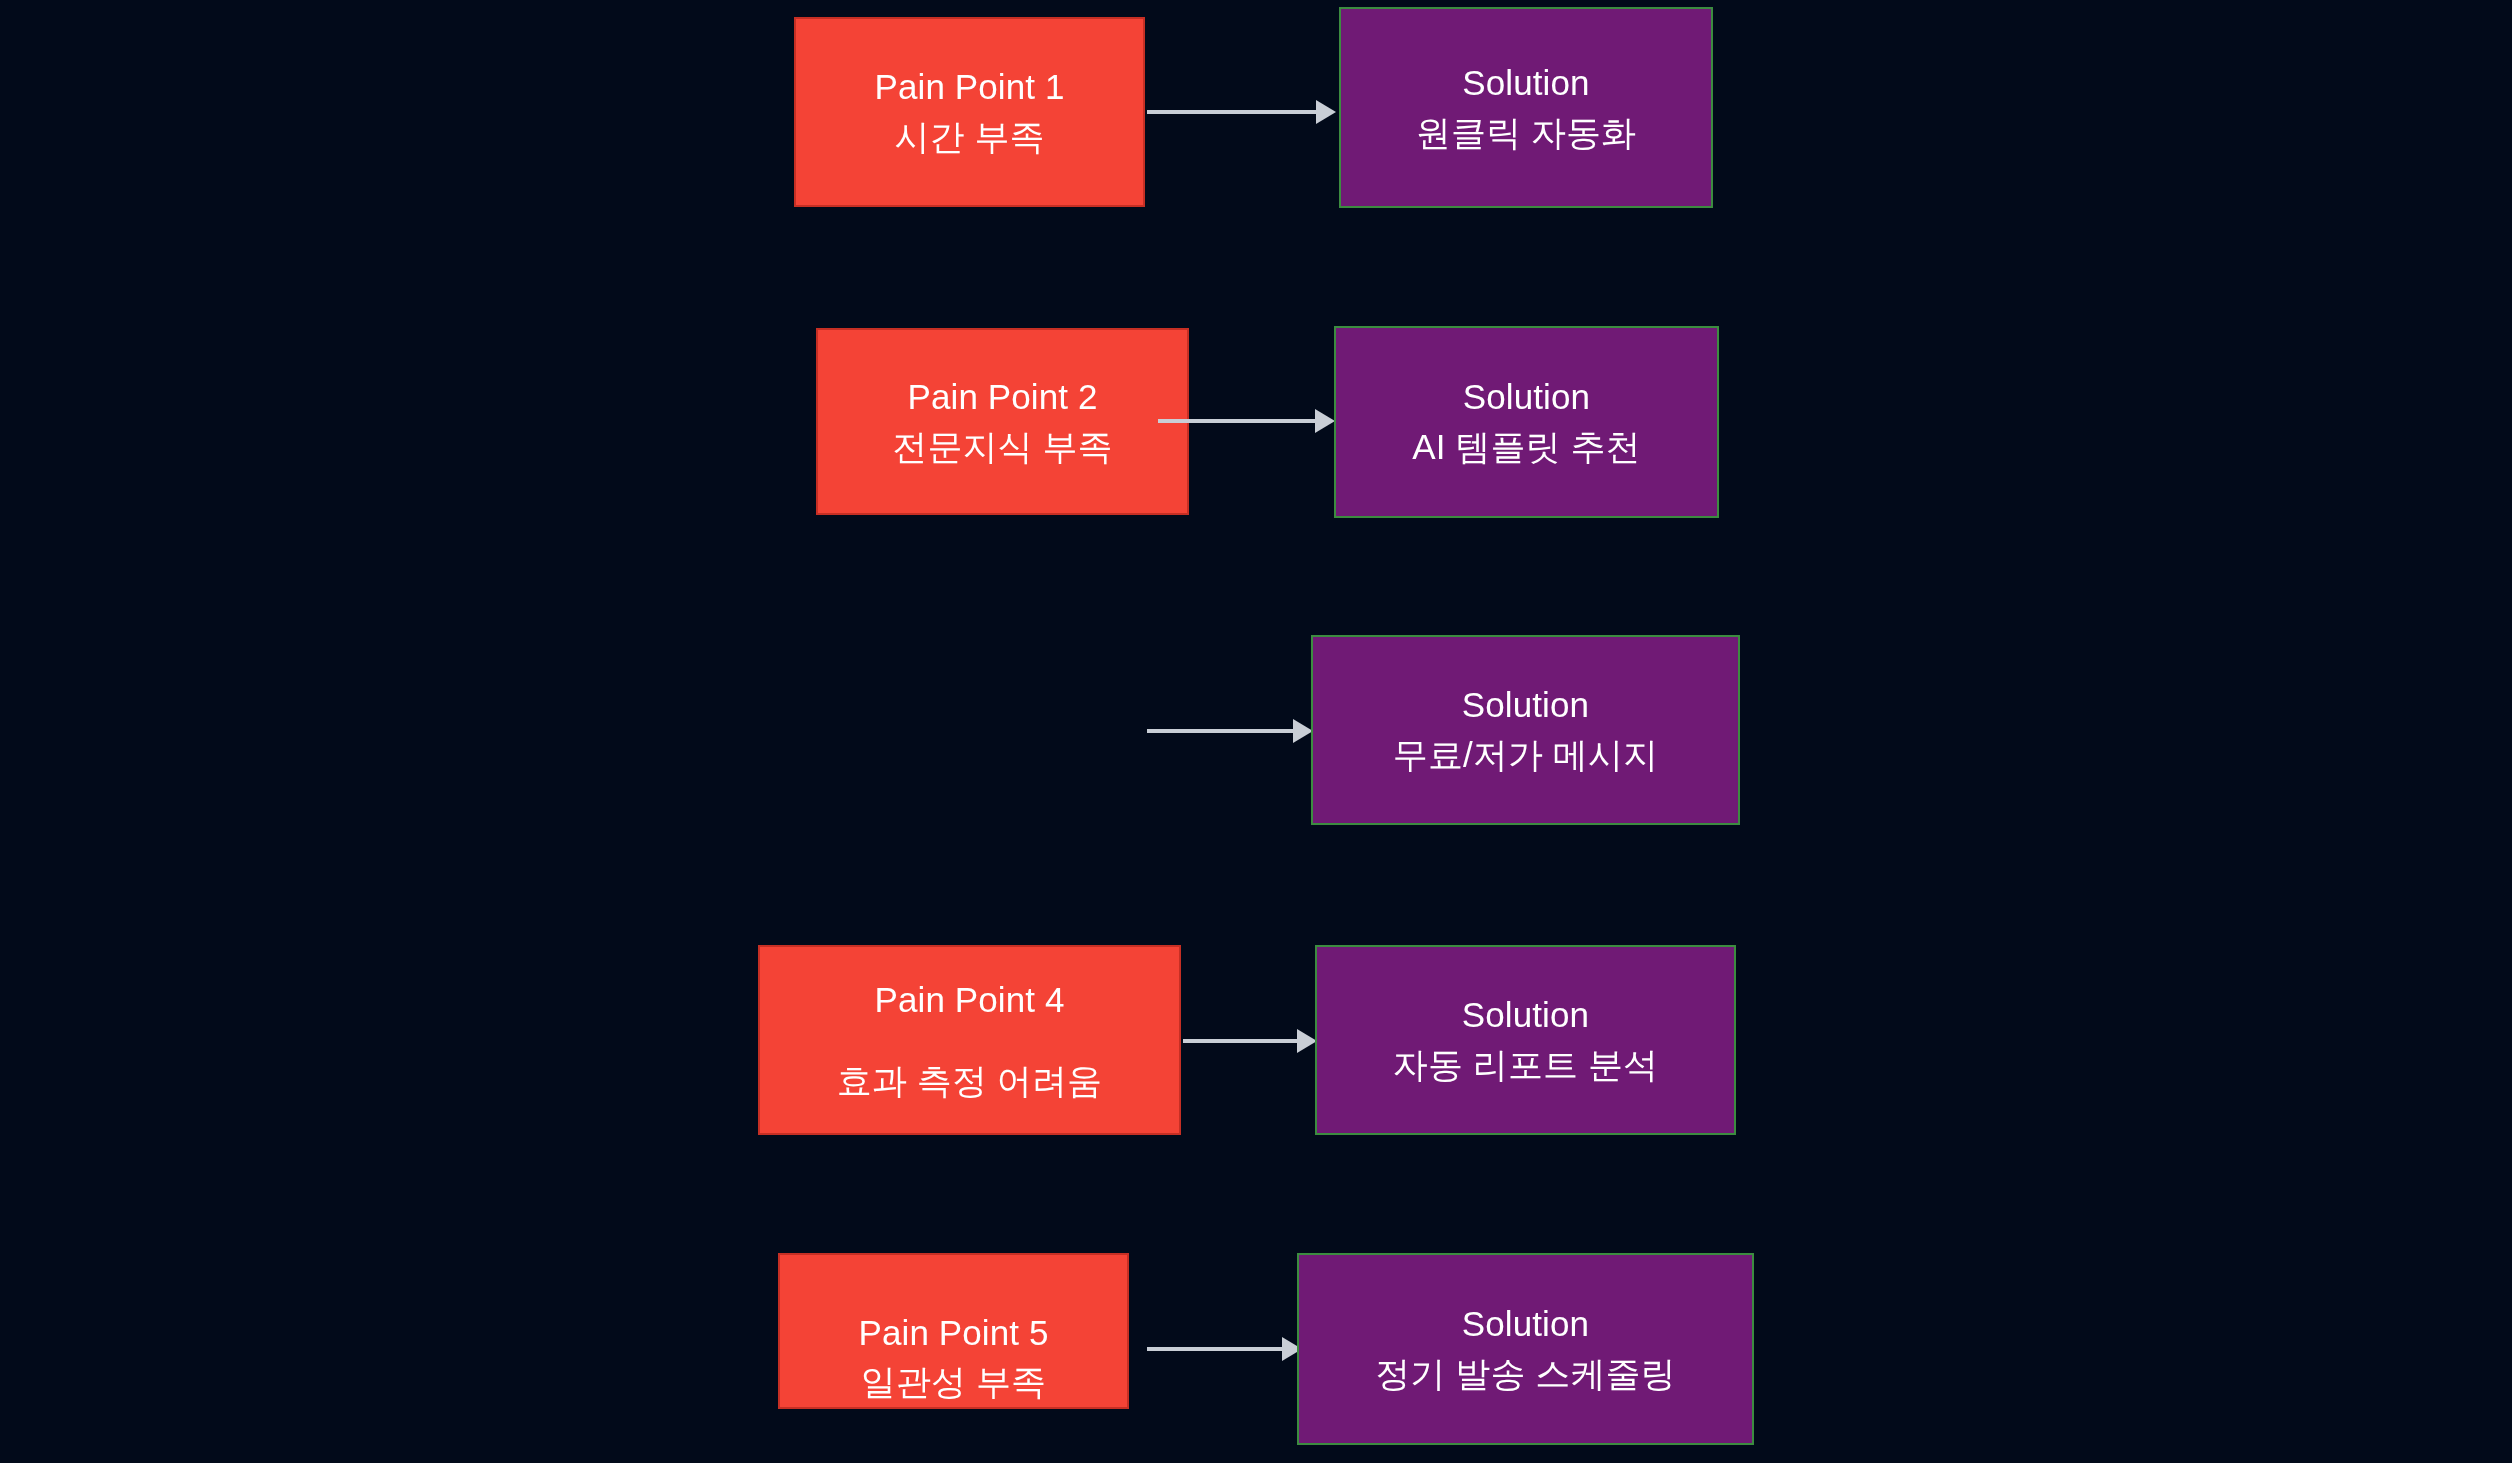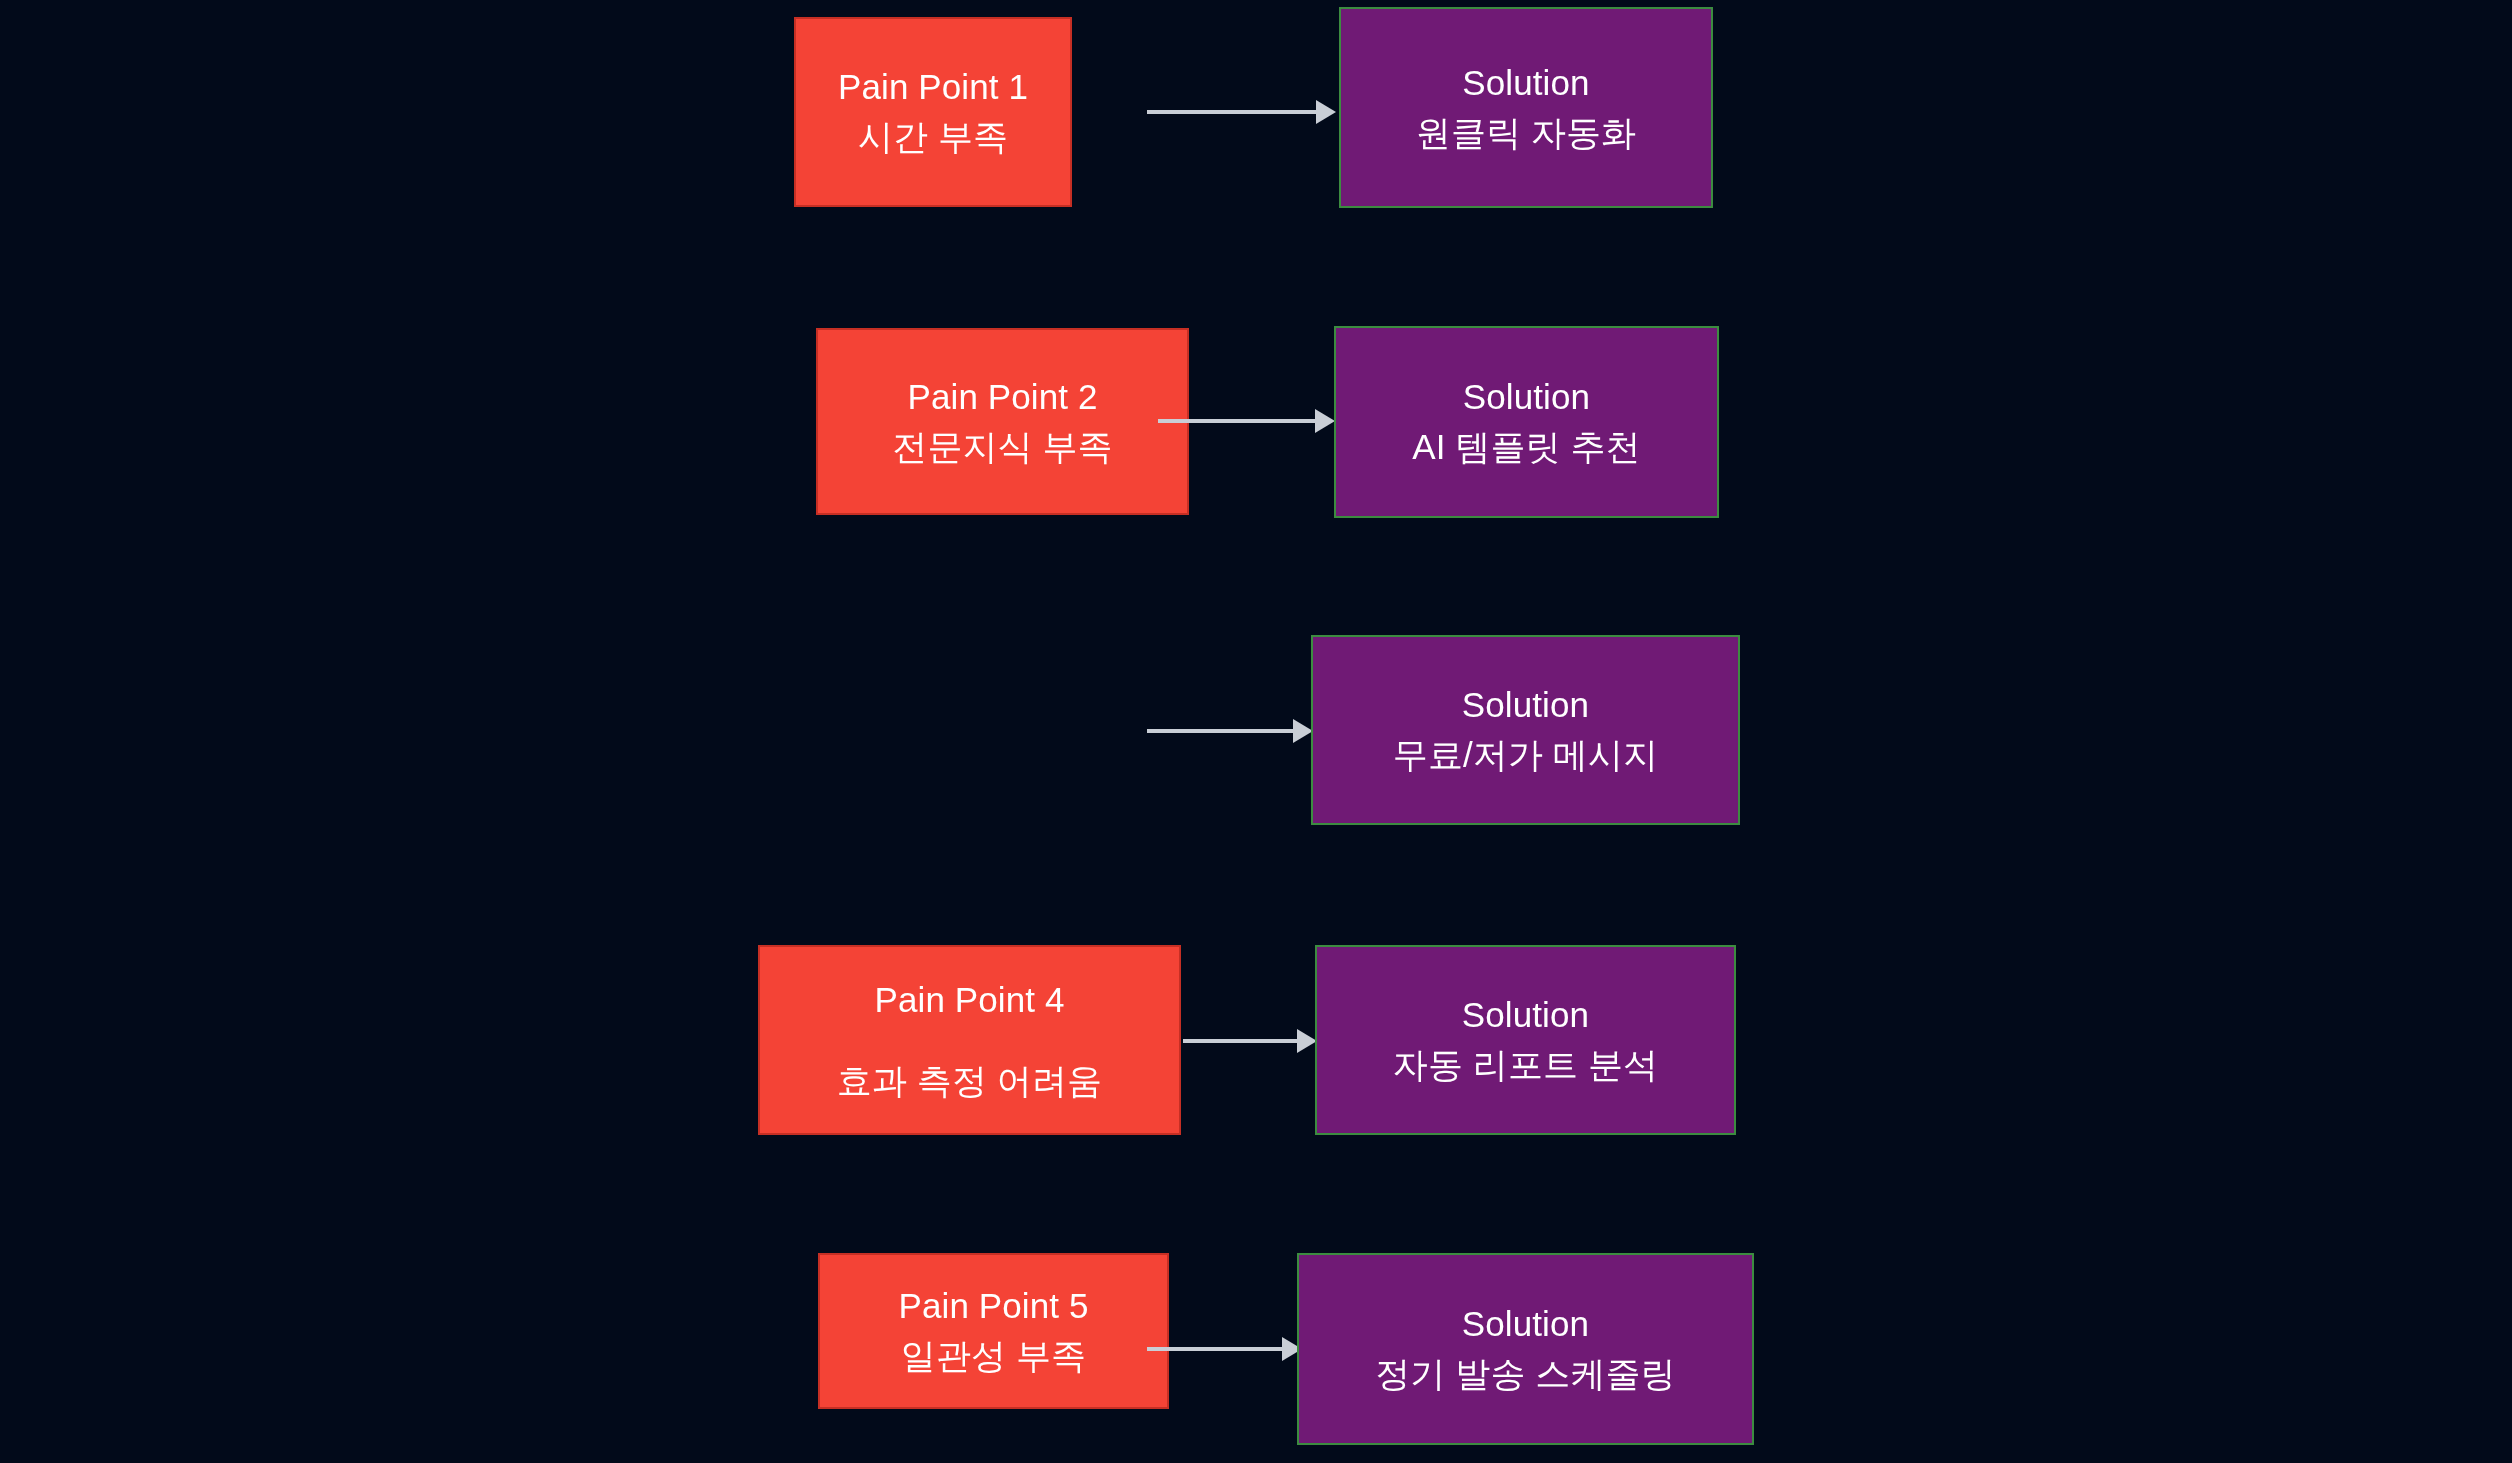--- a/index.html
+++ b/index.html
@@ -88,21 +88,21 @@
     border-bottom: 12px solid transparent;
     border-left: 20.3px solid #c9ced6;
   }
 </style>
 </head>
 <body>
 
 <div id="diagram">
 
   <div class="pair-row" style="top:0px;height:222px;">
-    <div class="node pain" style="left:794px;top:16.6px;width:278px;height:190px;">
+    <div class="node pain" style="left:794px;top:16.6px;width:351px;height:190px;">
       <span class="node-title">Pain Point 1</span>
       <span class="node-sub">시간 부족</span>
     </div>
     <div class="edge" style="left:1147px;top:100px;width:189px;">
       <div class="edge-line" style="width:169px;"></div>
       <div class="edge-head" style="left:169px;"></div>
     </div>
     <div class="node solution" style="left:1339px;top:7.4px;width:374px;height:201px;">
       <span class="node-title">Solution</span>
       <span class="node-sub">원클릭 자동화</span>
@@ -144,21 +144,21 @@
       <div class="edge-line" style="width:114px;"></div>
       <div class="edge-head" style="left:114px;"></div>
     </div>
     <div class="node solution" style="left:1315px;top:945px;width:421px;height:190px;">
       <span class="node-title">Solution</span>
       <span class="node-sub">자동 리포트 분석</span>
     </div>
   </div>
 
   <div class="pair-row" style="top:0px;height:222px;">
-    <div class="node pain" style="left:818px;top:1253px;width:351px;height:156px;">
+    <div class="node pain" style="left:778px;top:1253px;width:351px;height:156px;justify-content:flex-end;">
       <span class="node-title">Pain Point 5</span>
       <span class="node-sub">일관성 부족</span>
     </div>
     <div class="edge" style="left:1147px;top:1337px;width:155px;">
       <div class="edge-line" style="width:135px;"></div>
       <div class="edge-head" style="left:135px;"></div>
     </div>
     <div class="node solution" style="left:1297px;top:1253px;width:457px;height:192px;">
       <span class="node-title">Solution</span>
       <span class="node-sub">정기 발송 스케줄링</span>

